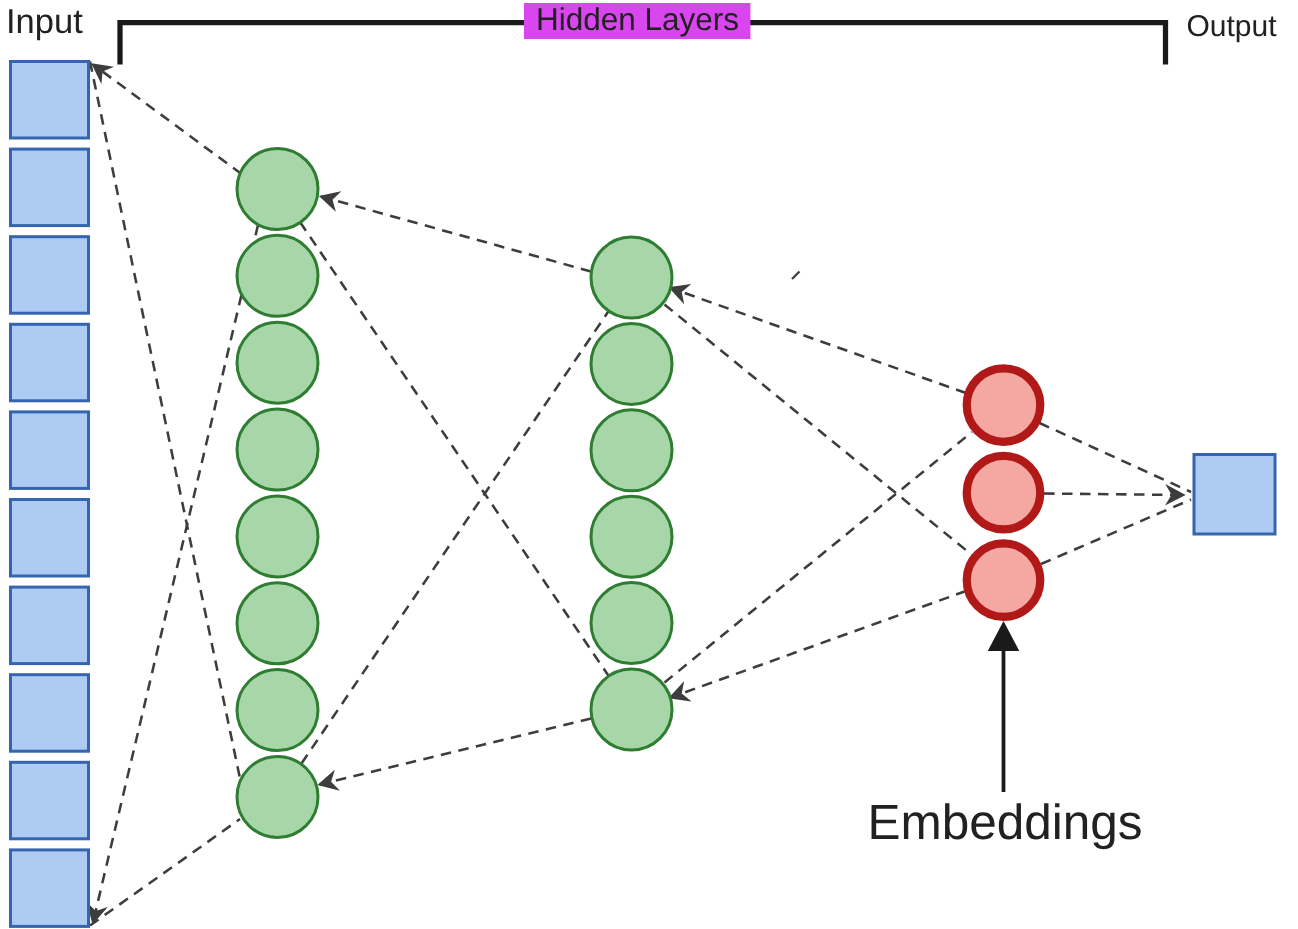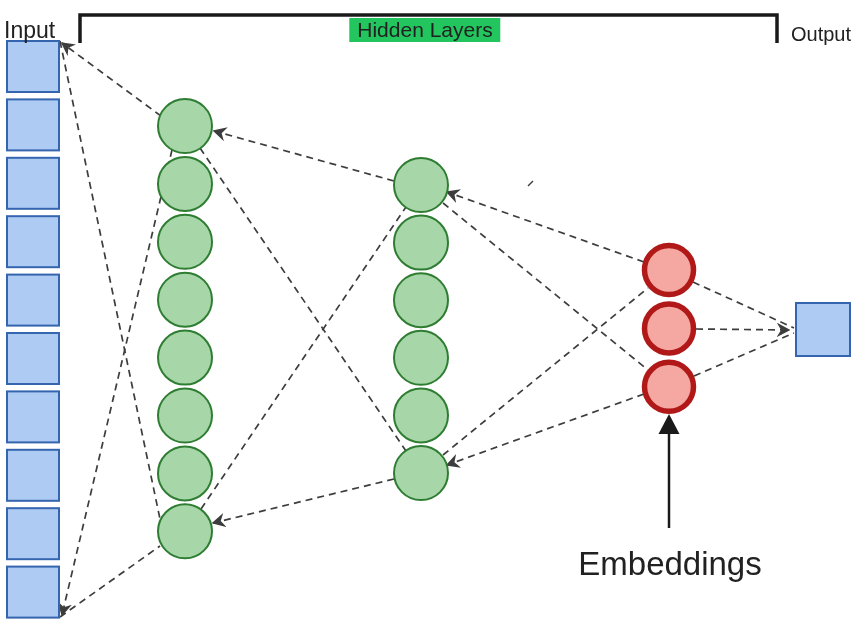--- a/index.html
+++ b/index.html
@@ -1,23 +1,23 @@
 <!DOCTYPE html>
 <html><head>
 <meta charset="utf-8">
 <style>
   html,body{margin:0;padding:0;background:#ffffff;}
   body{width:865px;height:619px;overflow:hidden;position:relative;
        font-family:"Liberation Sans", sans-serif;}
   .stage{position:absolute;inset:0;width:865px;height:619px;}
   #net-svg{position:absolute;left:0;top:0;width:865px;height:619px;}
-  .lbl{position:absolute;color:#212121;white-space:nowrap;line-height:1.15;margin-top:16px;}
+  .lbl{position:absolute;color:#212121;white-space:nowrap;line-height:1.15;}
   .lbl-input{left:4px;top:1px;font-size:23px;}
   .lbl-hidden{left:425px;top:2px;transform:translateX(-50%);font-size:21px;
-              background:#22c55e;padding:0 8px;}
+              background:#d946ef;padding:0 8px;}
   .lbl-output{left:791px;top:7px;font-size:20px;}
   .lbl-embeddings{left:670px;top:529px;transform:translateX(-50%);font-size:33px;}
 </style>
 </head>
 <body>
 
 <div class="stage">
 
   <svg id="net-svg" viewBox="0 0 865 619" xmlns="http://www.w3.org/2000/svg">
     <defs>

